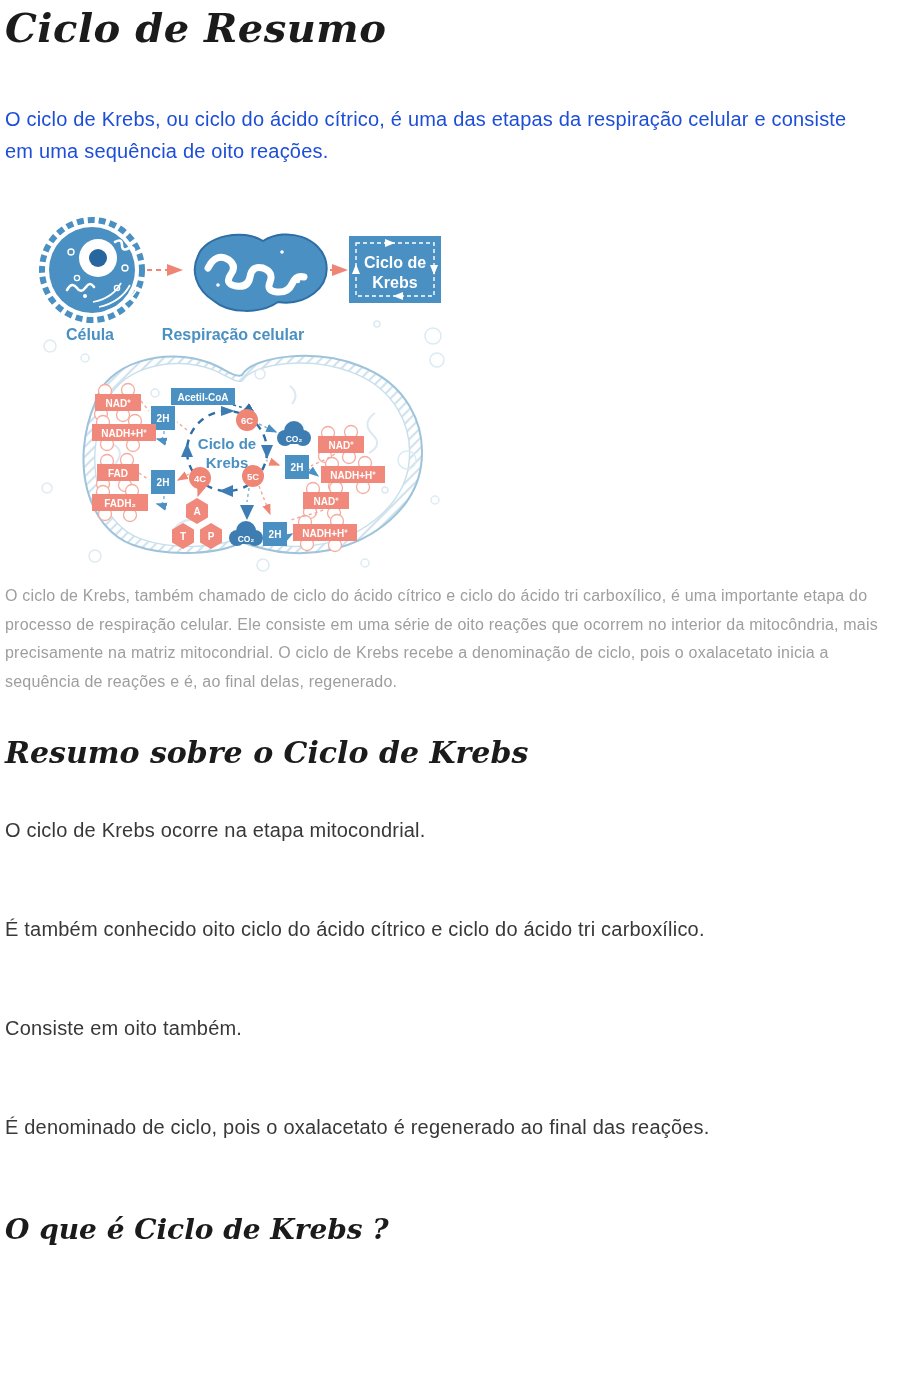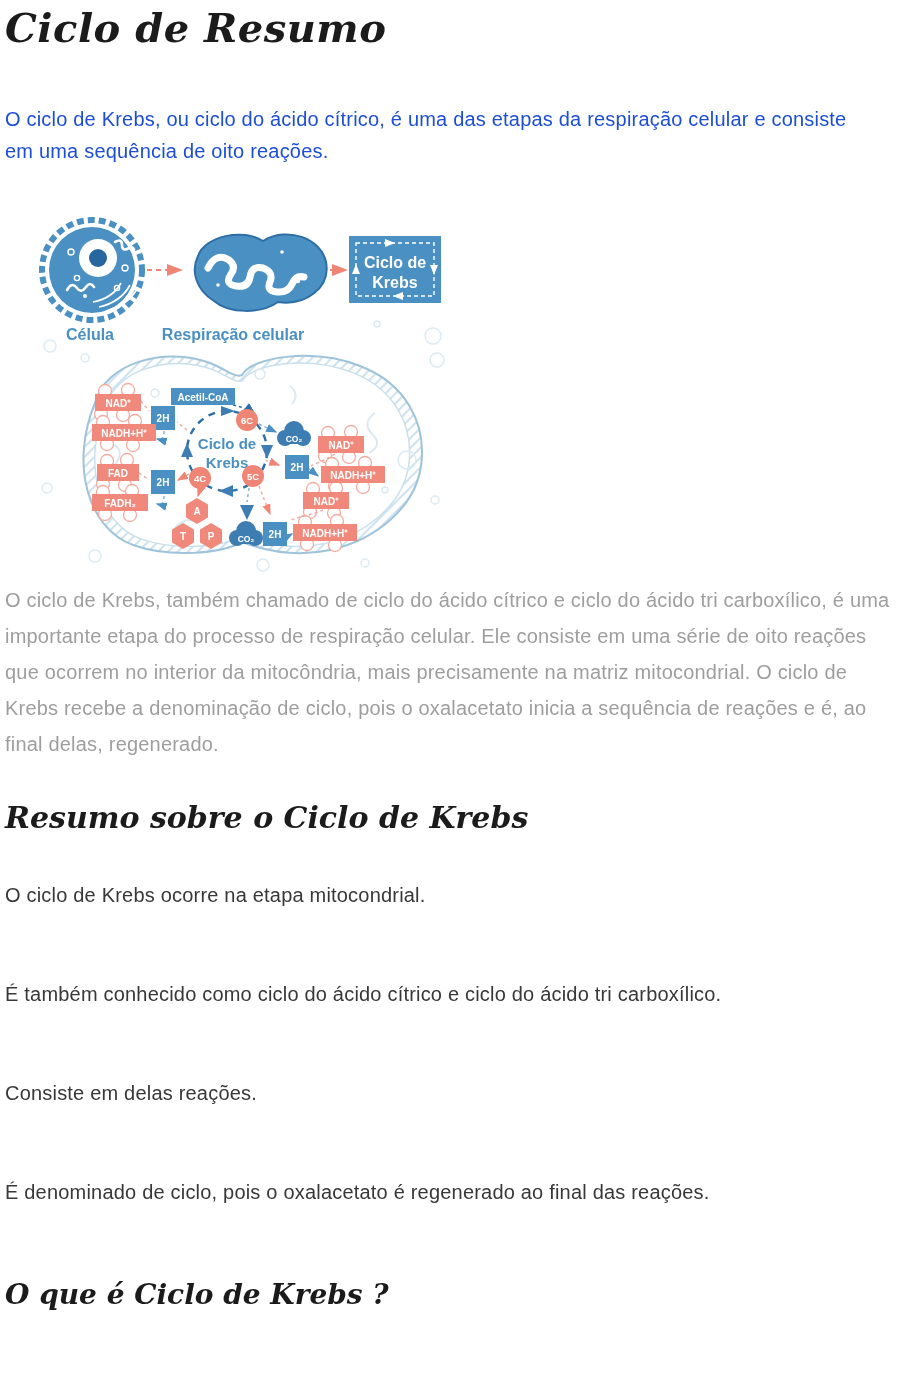--- a/index.html
+++ b/index.html
@@ -27,21 +27,21 @@
     margin-top: 53px;
     color: #1d4ed8;
     font-size: 20px;
     line-height: 1.62;
     max-width: 858px;
     letter-spacing: 0.2px;
   }
   .bodypara {
     margin-top: 5px;
     color: #9e9e9e;
-    font-size: 20px;
+    font-size: 16px;
     line-height: 1.8;
     max-width: 893px;
     letter-spacing: 0.2px;
   }
   .item {
     margin-top: 76px;
     color: #383838;
     font-size: 20px;
     letter-spacing: 0.2px;
   }
@@ -314,19 +314,19 @@
         <text x="176" y="332" class="wsm">P</text>
       </g>
     </svg>
   </div>
 
   <p class="bodypara">O ciclo de Krebs, também chamado de ciclo do ácido cítrico e ciclo do ácido tri carboxílico, é uma importante etapa do processo de respiração celular. Ele consiste em uma série de oito reações que ocorrem no interior da mitocôndria, mais precisamente na matriz mitocondrial. O ciclo de Krebs recebe a denominação de ciclo, pois o oxalacetato inicia a sequência de reações e é, ao final delas, regenerado.</p>
 
   <h2 class="script">Resumo sobre o Ciclo de Krebs</h2>
 
   <p class="item first">O ciclo de Krebs ocorre na etapa mitocondrial.</p>
-  <p class="item">É também conhecido como ciclo do ácido cítrico e ciclo do ácido tri carboxílico.</p>
-  <p class="item">Consiste em delas reações.</p>
+  <p class="item">É também conhecido oito ciclo do ácido cítrico e ciclo do ácido tri carboxílico.</p>
+  <p class="item">Consiste em oito também.</p>
   <p class="item">É denominado de ciclo, pois o oxalacetato é regenerado ao final das reações.</p>
 
   <h2 class="script end">O que é Ciclo de Krebs ?</h2>
 
 </div>
 
 </body></html>

